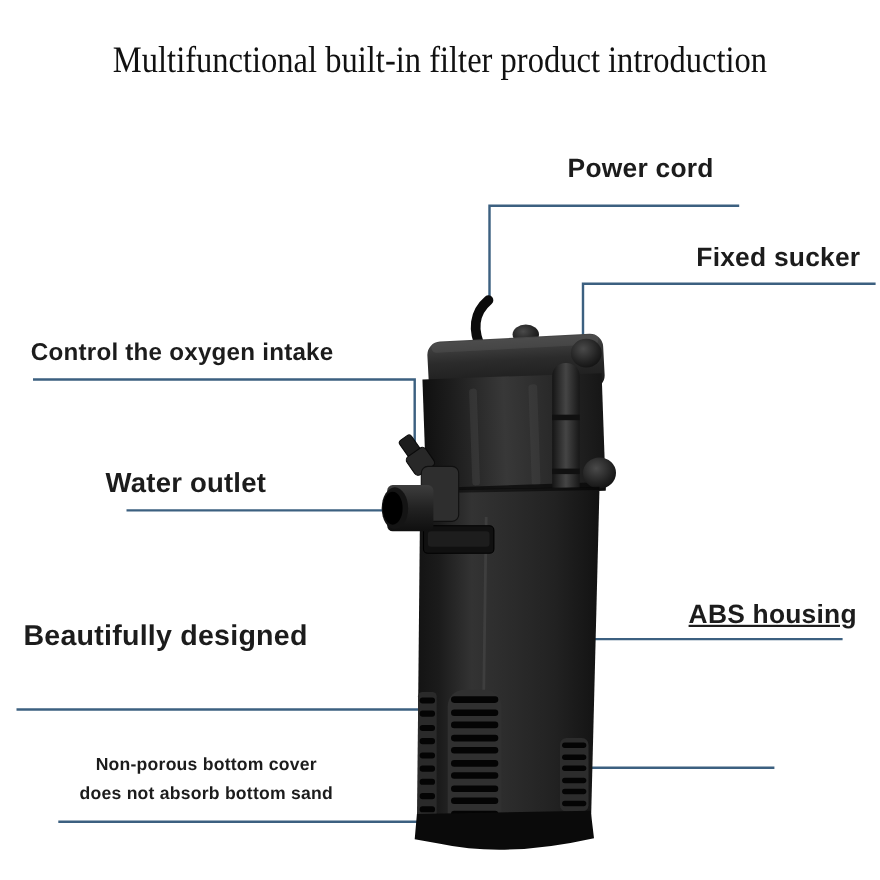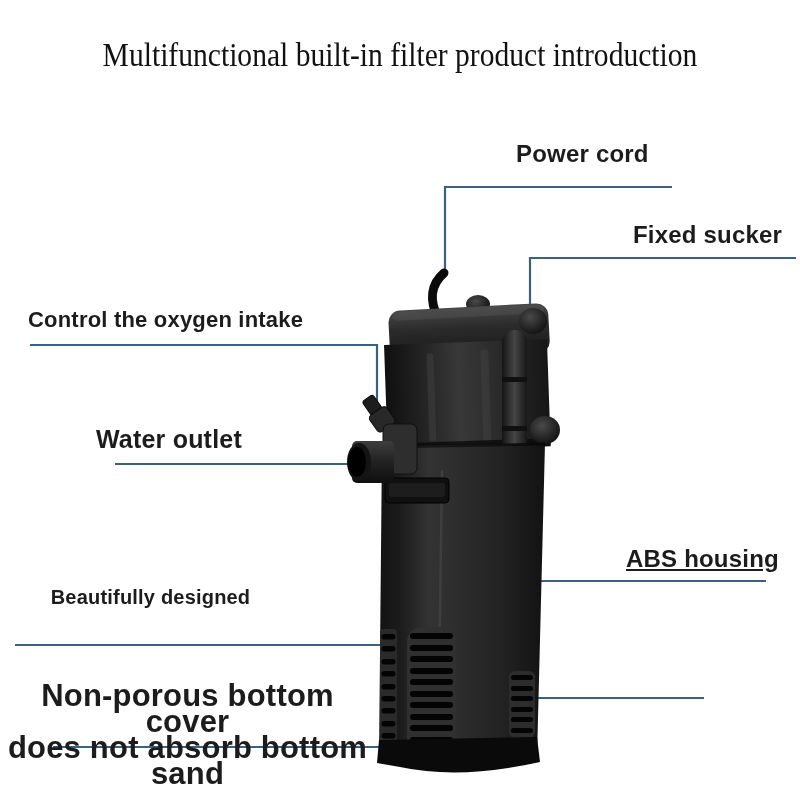--- a/index.html
+++ b/index.html
@@ -26,23 +26,23 @@
     position:absolute;left:0;right:0;top:36px;text-align:center;
     font-family:"Liberation Serif",serif;font-weight:400;
     font-size:34px;color:var(--title-text);white-space:nowrap;
     transform:scaleX(.87);transform-origin:50% 50%;
   }
   #lbl-power-cord{left:516px;top:140px;}
   #lbl-fixed-sucker{left:633px;top:221px;}
   #lbl-oxygen-intake{left:28px;top:307px;font-size:22px;}
   #lbl-water-outlet{left:96px;top:425px;font-size:25px;text-align:right;}
   #lbl-abs-housing{left:626px;top:545px;text-decoration:underline;}
-  #lbl-multi-layer{left:8px;top:584px;width:285px;font-size:20px;line-height:27px;}
+  #lbl-multi-layer{left:8px;top:564px;width:285px;font-size:26px;line-height:27px;}
   #lbl-water-inlet{left:584px;top:662px;}
-  #lbl-bottom-cover{left:5px;top:683px;width:365px;font-size:31px;line-height:26px;}
+  #lbl-bottom-cover{left:5px;top:683px;width:365px;font-size:16px;line-height:26px;}
 </style>
 </head>
 <body>
 
 <div class="stage">
 
   <svg class="diagram-svg" width="800" height="800" viewBox="0 0 800 800">
     <defs>
       <linearGradient id="gCap" x1="0" y1="0" x2="0" y2="1">
         <stop offset="0" stop-color="#474747"></stop>

